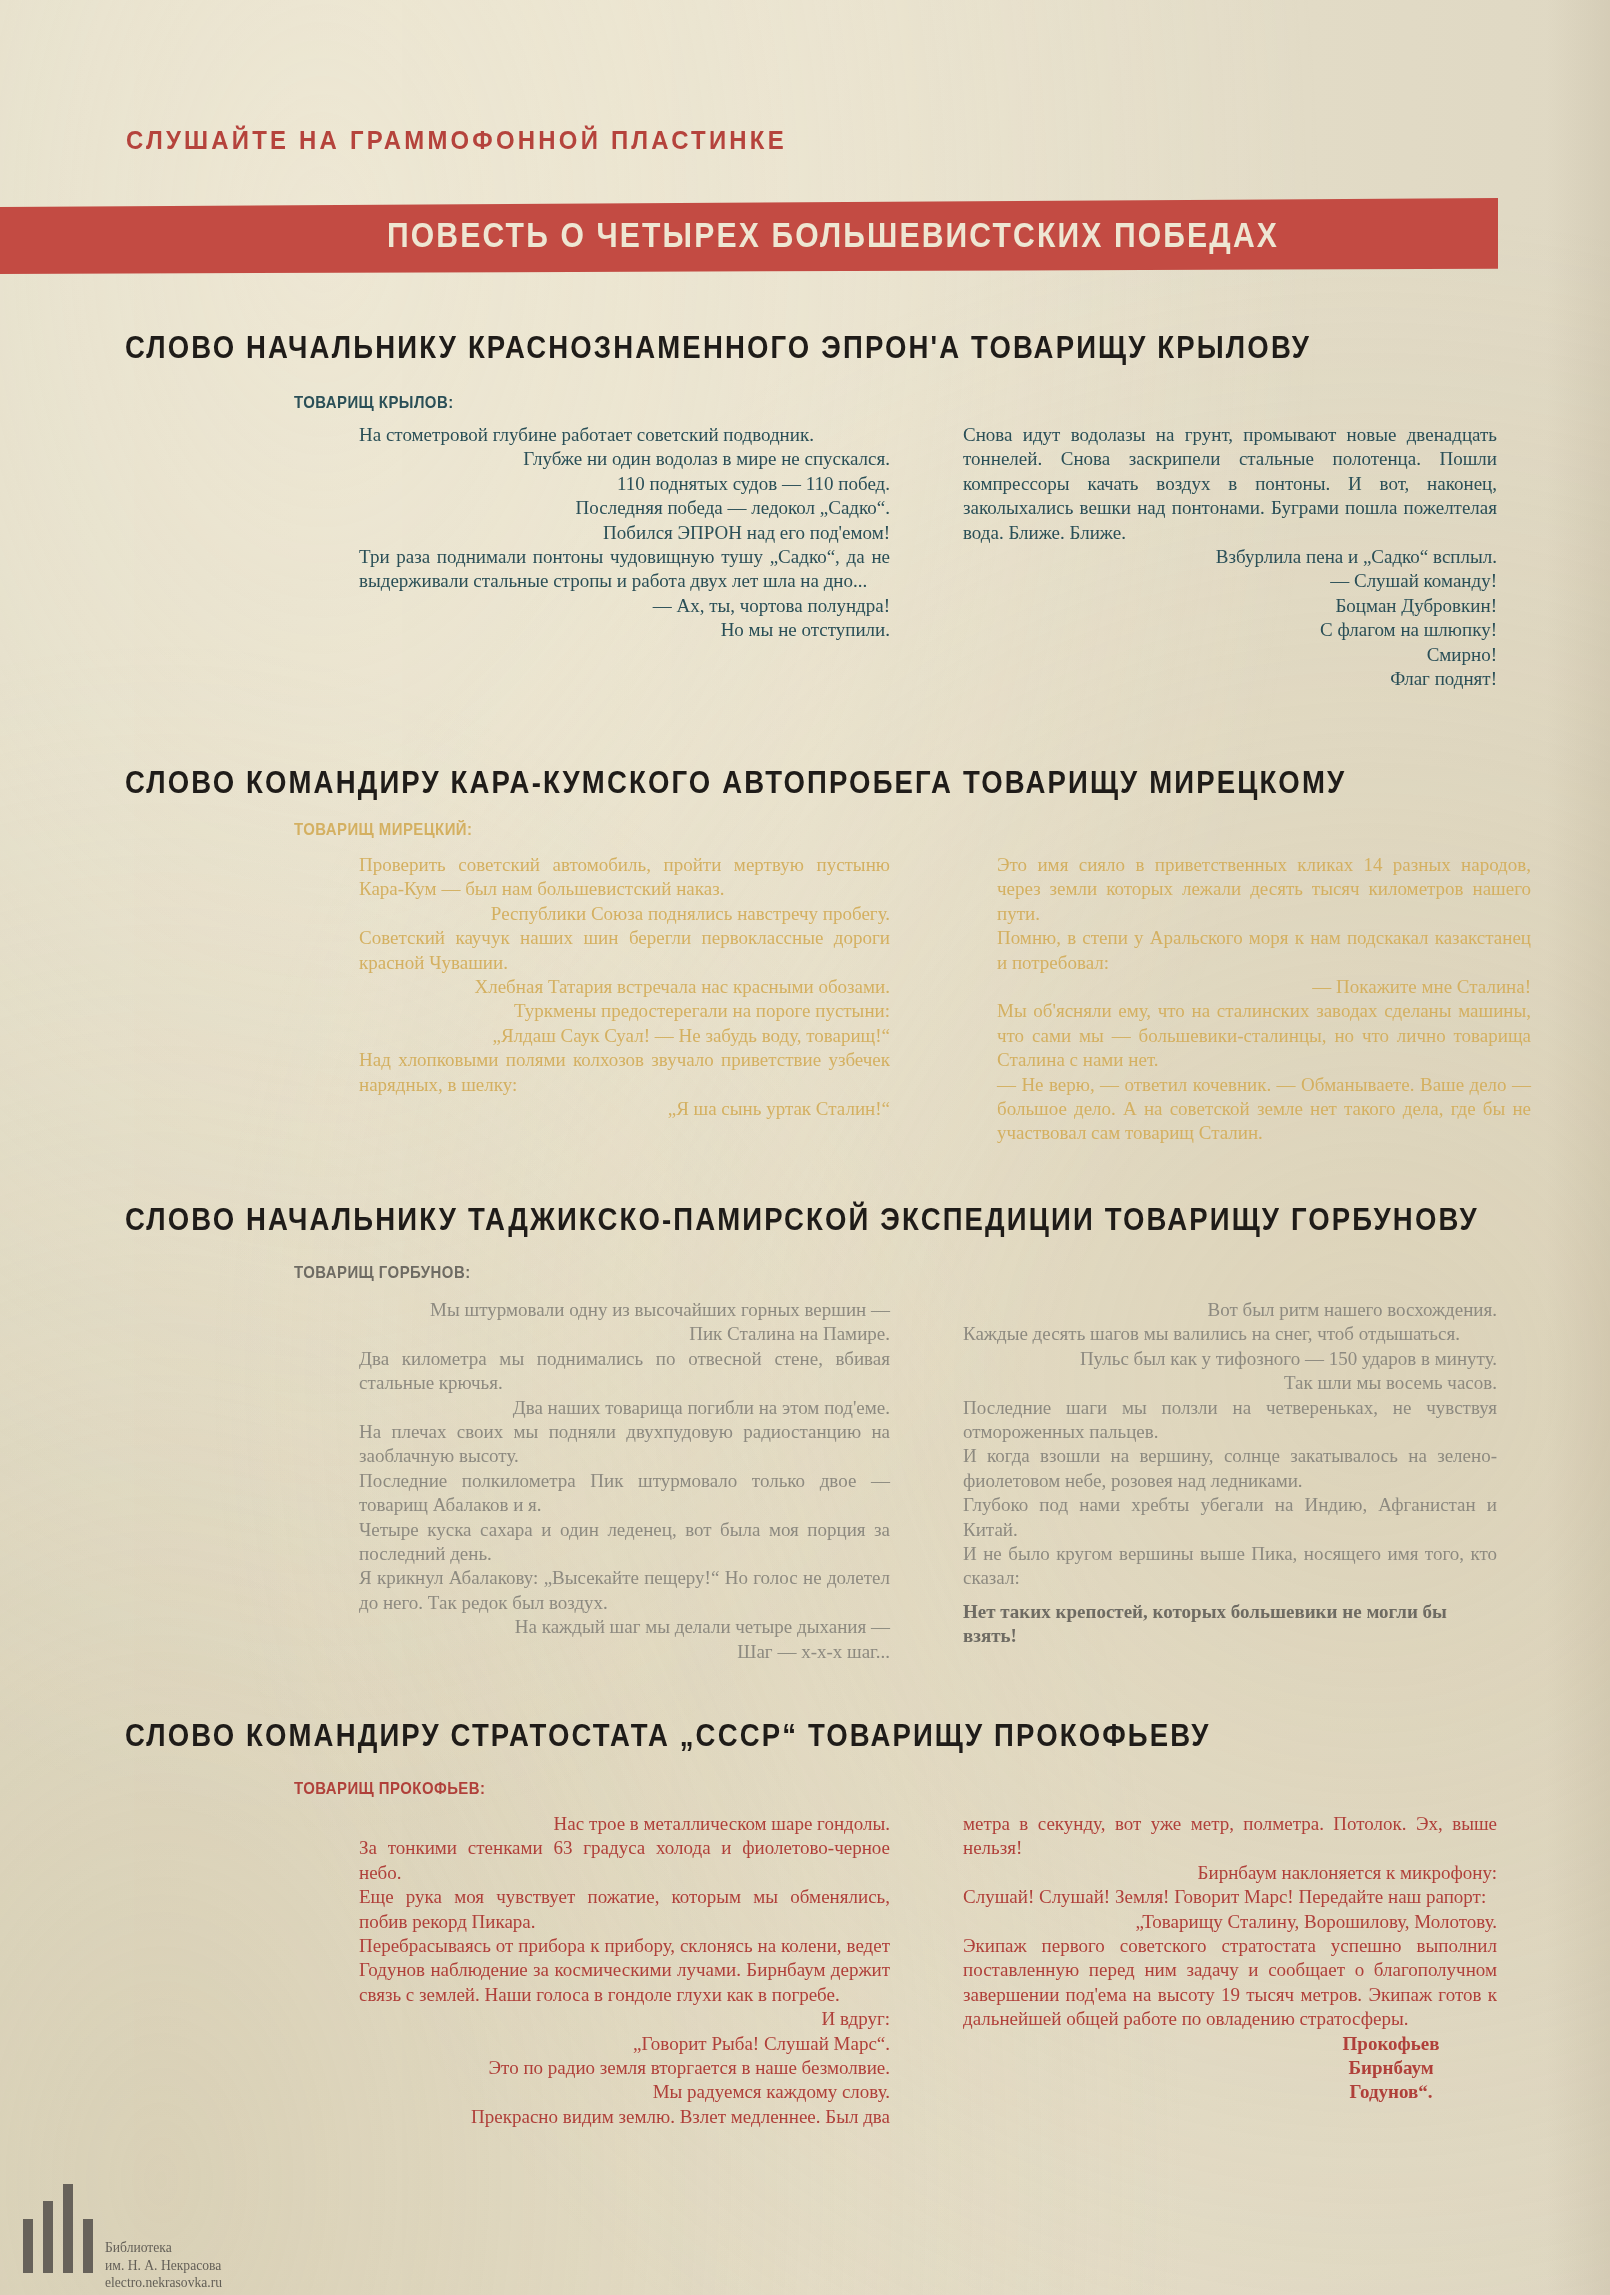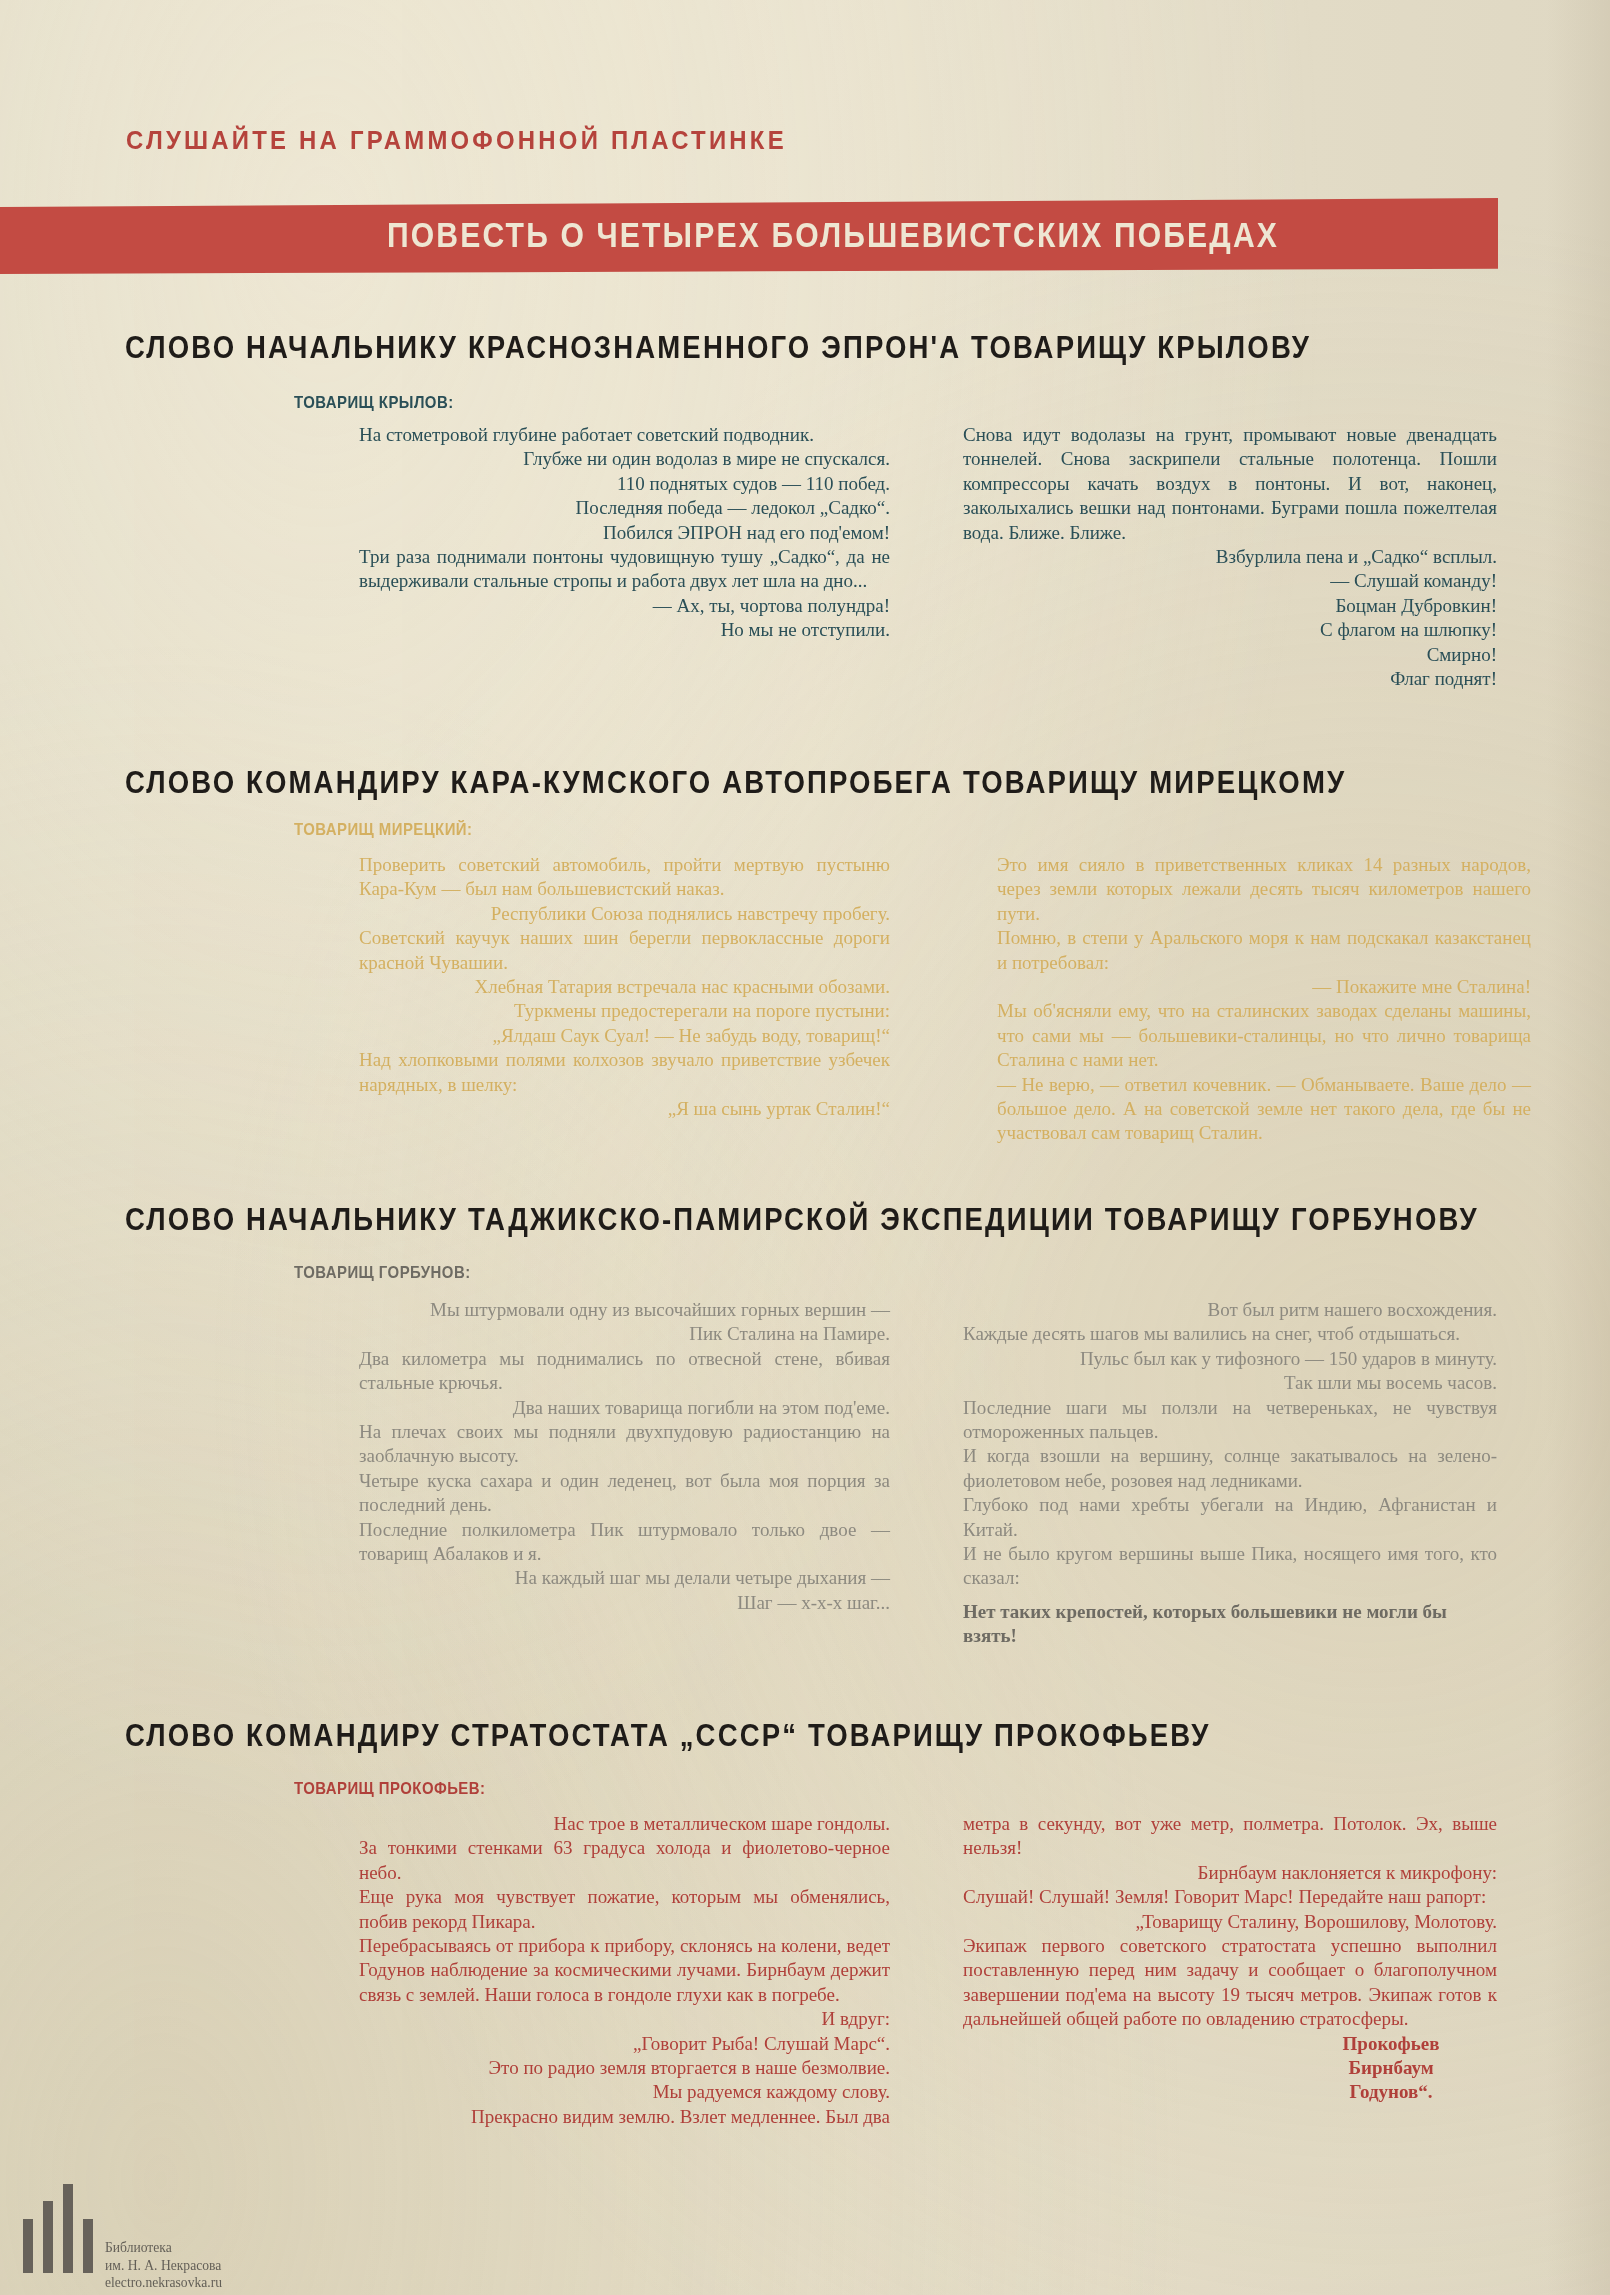--- a/index.html
+++ b/index.html
@@ -136,22 +136,23 @@
 </div>
 
 <div class="section-heading" style="top:1201px;">СЛОВО НАЧАЛЬНИКУ ТАДЖИКСКО-ПАМИРСКОЙ ЭКСПЕДИЦИИ ТОВАРИЩУ ГОРБУНОВУ</div>
 <div class="speaker ink-gray-dark" style="top:1263px;">ТОВАРИЩ ГОРБУНОВ:</div>
 <div class="col col-left ink-gray" style="top:1298px;">
   <p class="line">Мы штурмовали одну из высочайших горных вершин —</p>
   <p class="line">Пик Сталина на Памире.</p>
   <p>Два километра мы поднимались по отвесной стене, вбивая стальные крючья.</p>
   <p class="line">Два наших товарища погибли на этом под'еме.</p>
   <p>На плечах своих мы подняли двухпудовую радиостанцию на заоблачную высоту.</p>
+  <p>Последние полкилометра Пик штурмовало только двое — товарищ Абалаков и я.</p>
   <p>Четыре куска сахара и один леденец, вот была моя порция за последний день.</p>
-  <p>Последние полкилометра Пик штурмовало только двое — товарищ Абалаков и я.</p>
+  <p>Я крикнул Абалакову: „Высекайте пещеру!“ Но голос не долетел до него. Так редок был воздух.</p>
   <p class="line">На каждый шаг мы делали четыре дыхания —</p>
   <p class="line">Шаг — х-х-х шаг...</p>
 </div>
 <div class="col col-right ink-gray" style="top:1298px;">
   <p class="line">Вот был ритм нашего восхождения.</p>
   <p>Каждые десять шагов мы валились на снег, чтоб отдышаться.</p>
   <p class="line">Пульс был как у тифозного — 150 ударов в минуту.</p>
   <p class="line">Так шли мы восемь часов.</p>
   <p>Последние шаги мы ползли на четвереньках, не чувствуя отмороженных пальцев.</p>
   <p>И когда взошли на вершину, солнце закатывалось на зелено-фиолетовом небе, розовея над ледниками.</p>

